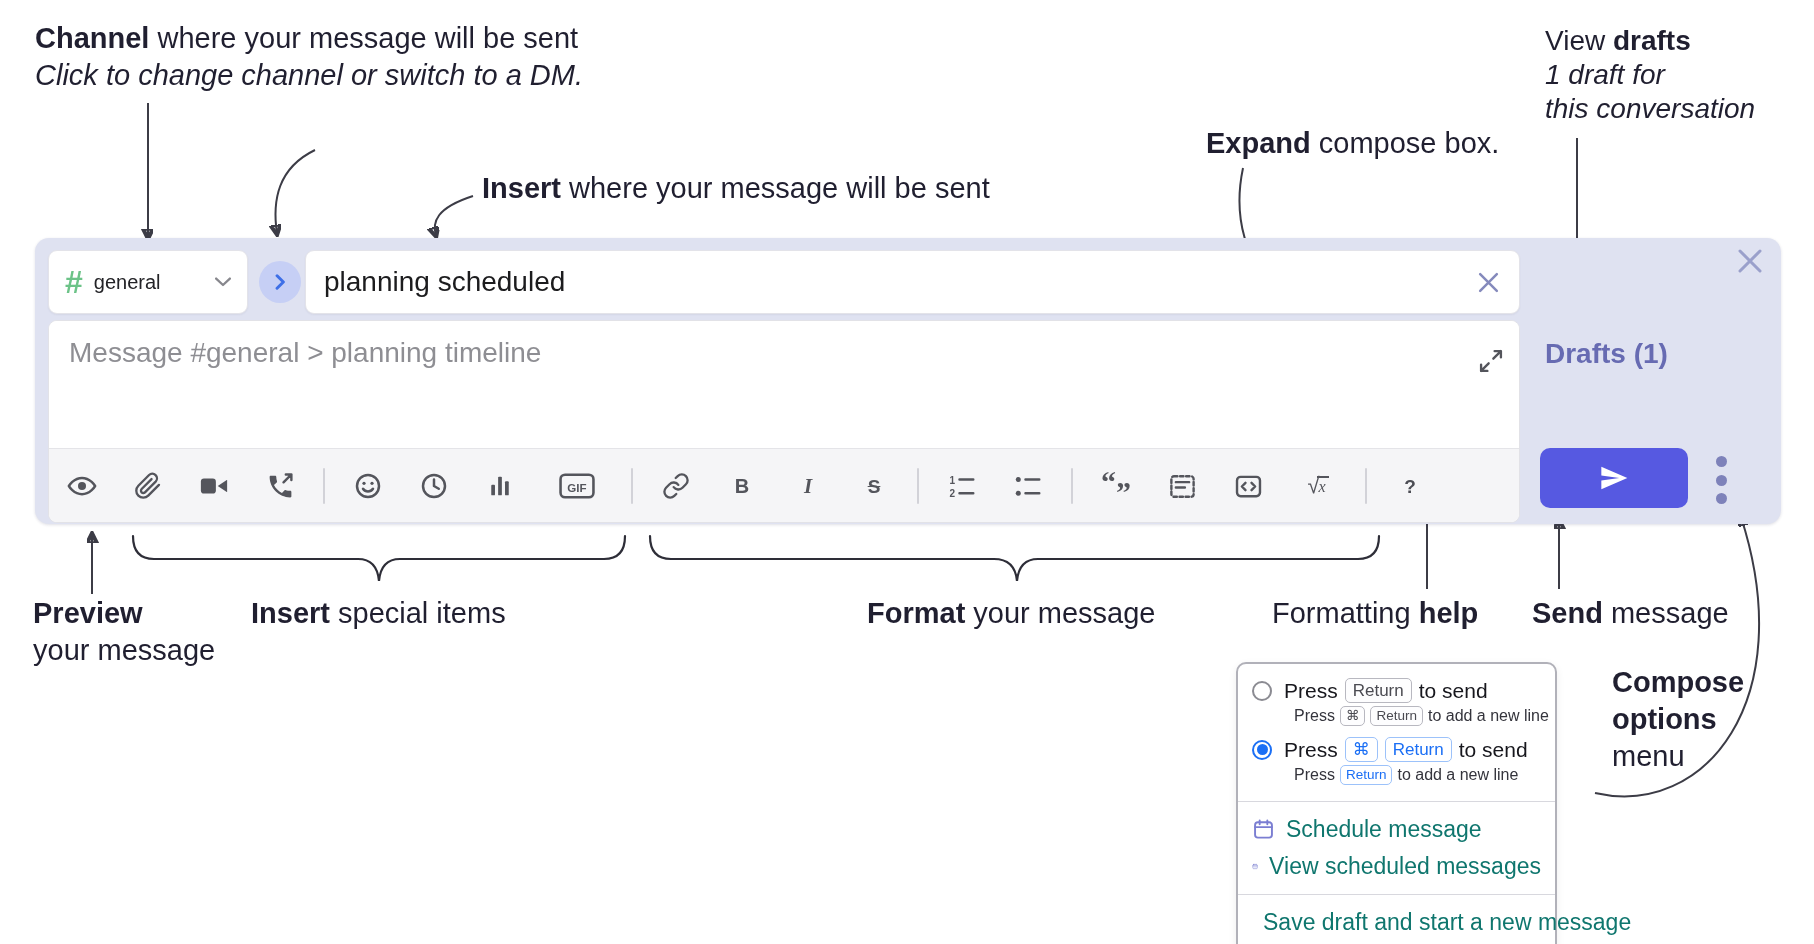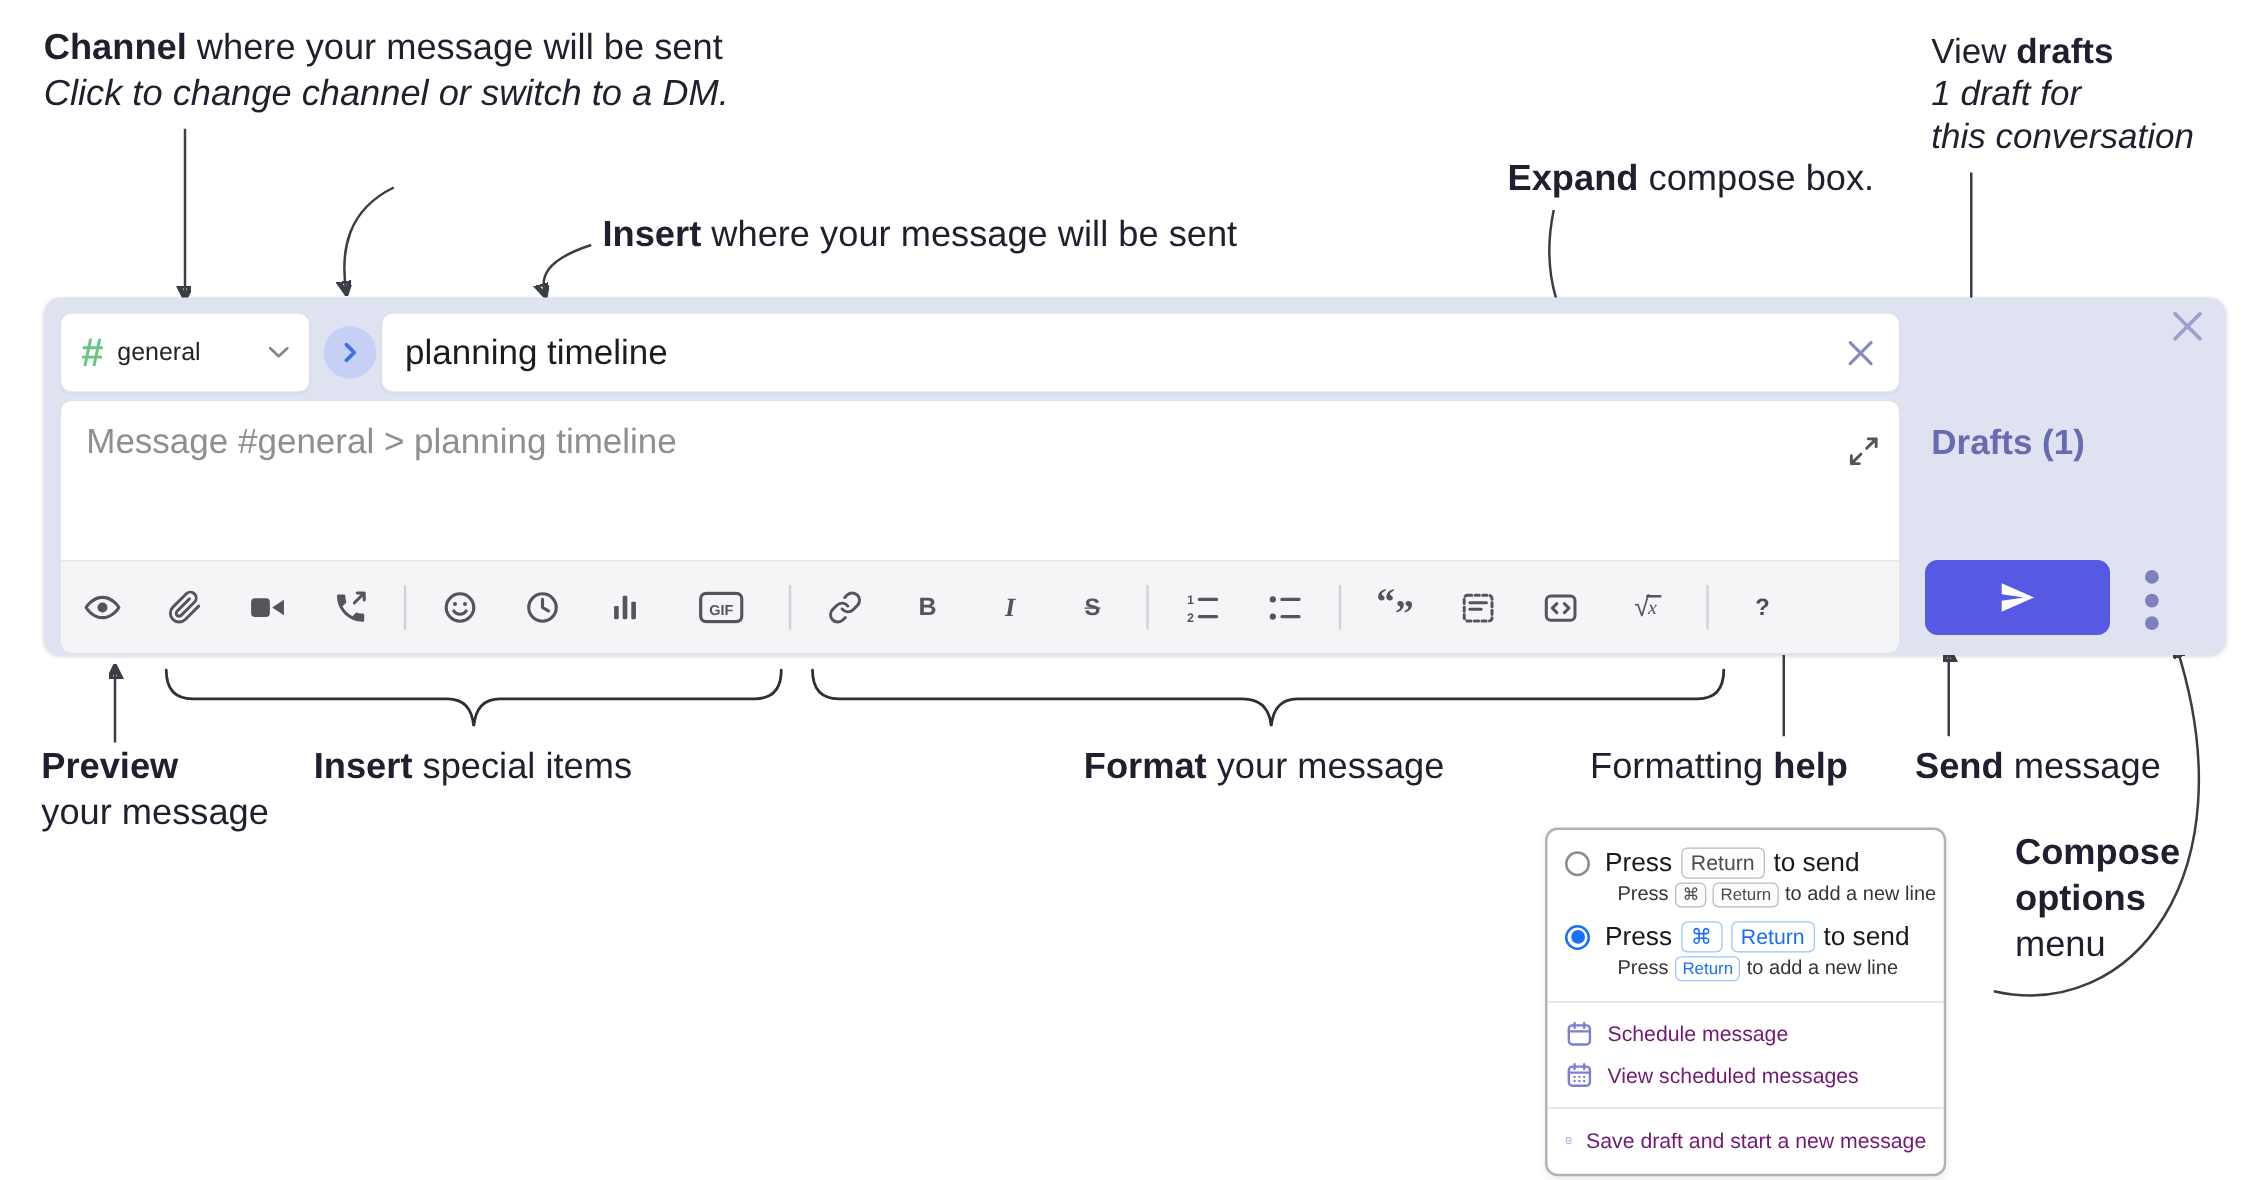--- a/index.html
+++ b/index.html
@@ -75,21 +75,21 @@
   .radio{width:16px;height:16px;border-radius:50%;border:2px solid #8b8b92;flex:none;position:relative;}
   .radio.sel{border-color:#1b6ff5;}
   .radio.sel::after{content:"";position:absolute;inset:2.5px;background:#1b6ff5;border-radius:50%;}
   .optsub{padding:3px 14px 7px;margin-left:42px;font-size:16px;color:#34343c;display:flex;
           align-items:center;gap:5px;white-space:nowrap;}
   .kc{display:inline-block;border:1.5px solid #b8b8c0;border-radius:5px;padding:0 7px;
       line-height:23px;background:#fdfdfe;color:#4b4b52;font-size:17px;}
   .kc.sm{font-size:13.5px;line-height:18px;padding:0 5px;border-width:1.2px;}
   .kc.blue{border-color:#9cc2fa;color:#1b6ff5;background:#fff;}
   .mdiv{border-top:1px solid #d8d8de;margin:9px 0;}
-  .mitem{display:flex;align-items:center;gap:11px;padding:5px 14px;font-size:17px;color:#701a75;
+  .mitem{display:flex;align-items:center;gap:11px;padding:5px 14px;font-size:23px;color:#0f766e;
          cursor:pointer;white-space:nowrap;}
   .pico{stroke:#7b7ed2;fill:none;stroke-width:2;stroke-linecap:round;stroke-linejoin:round;flex:none;}
 </style>
 </head>
 <body>
 
 <div id="canvas">
 
   <svg id="connectors">
     <defs>
@@ -161,21 +161,21 @@
       </svg>
     </div>
 
     <div id="goto-btn">
       <svg width="11" height="16" viewBox="0 0 9 14">
         <path d="M1.5 1.5L7 7l-5.5 5.5" stroke="#3e6fe7" stroke-width="2.6" fill="none" stroke-linecap="round" stroke-linejoin="round"></path>
       </svg>
     </div>
 
     <div id="topic-input" class="whitebox">
-      <span id="topic-value">planning timeline</span>
+      <span id="topic-value">planning scheduled</span>
       <svg width="25" height="25" viewBox="0 0 24 24">
         <path d="M4 4l16 16M20 4L4 20" stroke="#858abc" stroke-width="2.4" stroke-linecap="round" fill="none"></path>
       </svg>
     </div>
 
     <div id="editor">
       <div id="msg-area">
         <div id="msg-placeholder">Message #general &gt; planning timeline</div>
         <svg id="expand-btn" viewBox="0 0 24 24">
           <path class="tico" stroke="#57585f" d="M14 10l6.5-6.5M20.5 3.5h-5.4M20.5 3.5v5.4M10 14l-6.5 6.5M3.5 20.5h5.4M3.5 20.5v-5.4"></path>

